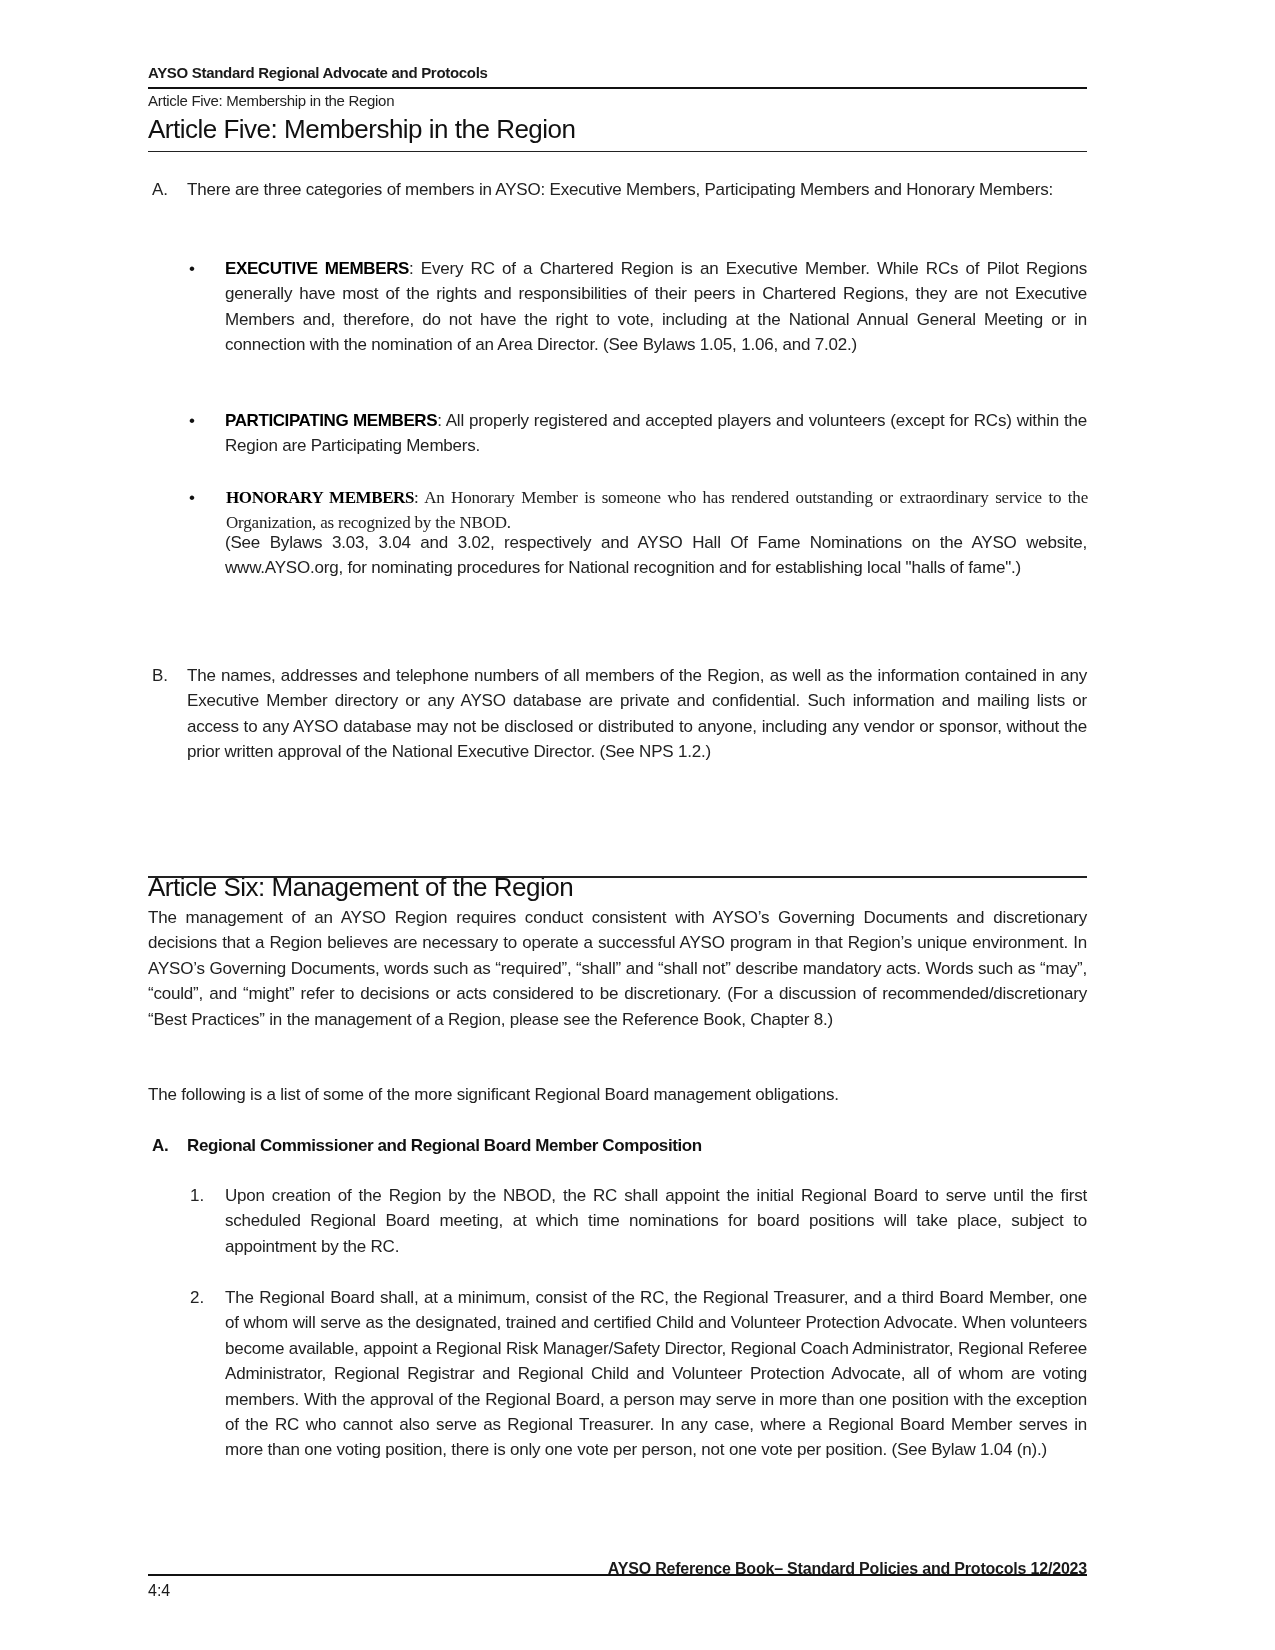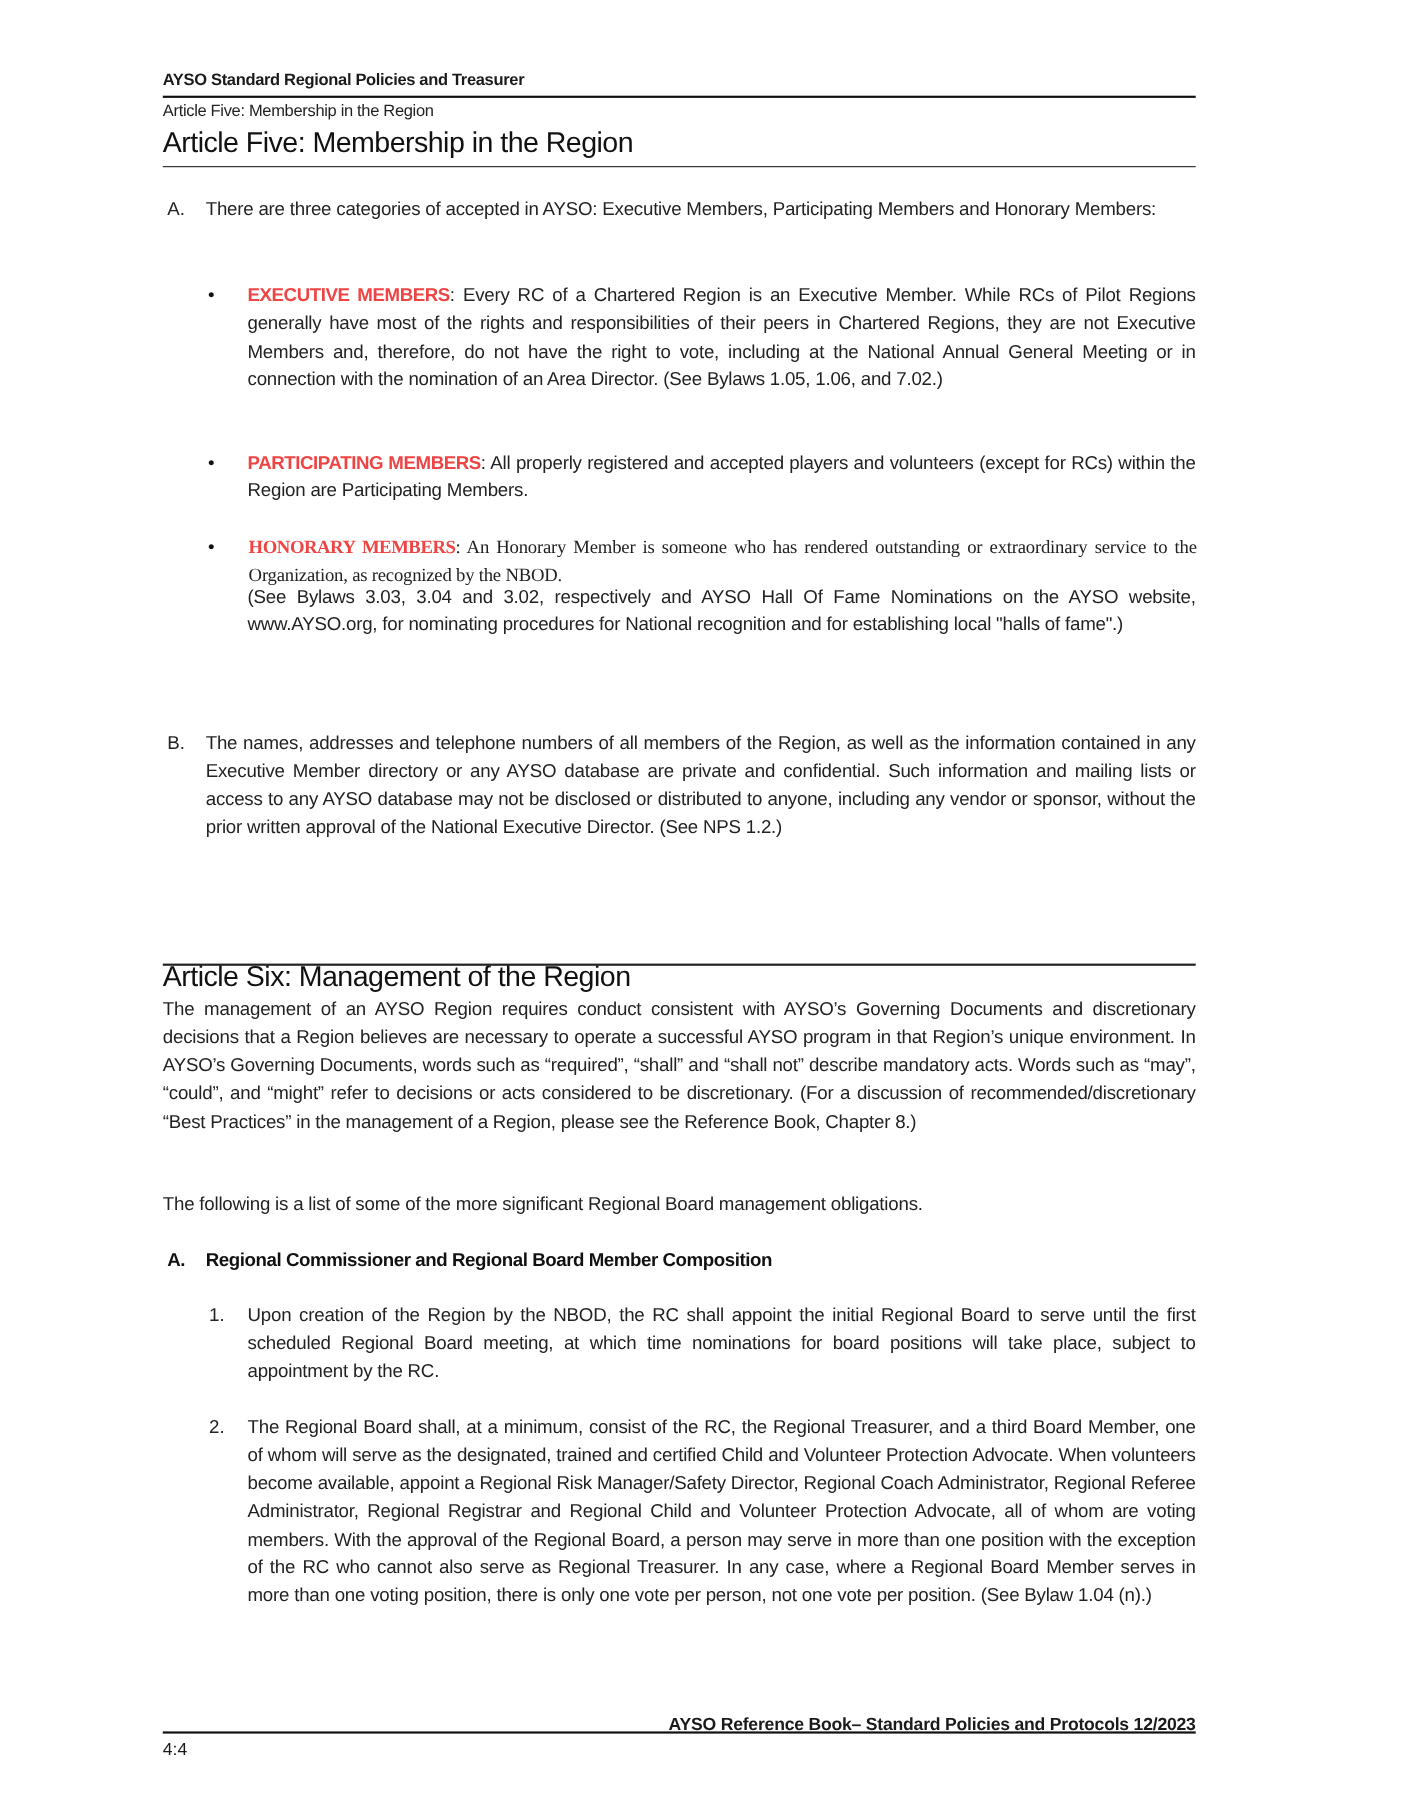--- a/index.html
+++ b/index.html
@@ -7,38 +7,38 @@
          font-family:"Liberation Sans", sans-serif; color:#1a1a1a; }
   .abs { position:absolute; }
   .running-title { left:148px; top:64px; font-size:15px; font-weight:bold; letter-spacing:-0.3px; }
   .rule-thick { left:148px; width:939px; height:2px; background:#111; }
   .rule-thin { left:148px; width:939px; height:1px; background:#222; }
   .running-sub { left:148px; top:92px; font-size:15px; color:#222; letter-spacing:-0.3px; }
   .h1 { left:148px; font-size:26px; letter-spacing:-0.5px; color:#111; }
   .para { font-size:17px; line-height:25.4px; text-align:justify; color:#222; letter-spacing:-0.2px; }
   .label { position:absolute; font-size:17px; line-height:25.4px; color:#222; }
   .bullet { position:absolute; font-size:17px; line-height:25.4px; color:#111; }
-  .bold { font-weight:bold; color:#ef4444; letter-spacing:-0.4px; }
+  .bold { font-weight:bold; color:#000000; letter-spacing:-0.4px; }
   .subhead { font-size:17px; font-weight:bold; color:#111; letter-spacing:-0.4px; }
   .footer-left { left:148px; top:1582px; font-size:16px; font-weight:normal; }
   .footer-right { right:188px; top:1560px; font-size:16px; font-weight:bold; letter-spacing:-0.2px; }
 </style>
 </head>
 <body>
 
-<div class="abs running-title">AYSO Standard Regional Policies and Treasurer</div>
+<div class="abs running-title">AYSO Standard Regional Advocate and Protocols</div>
 <div class="abs rule-thick" style="top:87px;"></div>
 <div class="abs running-sub">Article Five: Membership in the Region</div>
 
 <div class="abs h1" style="top:114px;">Article Five: Membership in the Region</div>
 <div class="abs rule-thin" style="top:151px;"></div>
 
 <div>
   <div class="label" style="left:152px; top:177px;">A.</div>
-  <div class="abs para" style="left:187px; top:177px; width:900px;">There are three categories of accepted in AYSO:  Executive Members, Participating Members and Honorary Members:</div>
+  <div class="abs para" style="left:187px; top:177px; width:900px;">There are three categories of members in AYSO:  Executive Members, Participating Members and Honorary Members:</div>
 
   <div>
     <div class="bullet" style="left:189px; top:256px;">•</div>
     <div class="abs para" style="left:225px; top:256px; width:862px;"><span class="bold">EXECUTIVE MEMBERS</span><span>: Every RC of a Chartered Region is an Executive Member.  While RCs of Pilot Regions generally have most of the rights and responsibilities of their peers in Chartered Regions, they are not Executive Members and, therefore, do not have the right to vote, including at the National Annual General Meeting or in connection with the nomination of an Area Director. (See Bylaws 1.05, 1.06, and 7.02.)</span></div>
   </div>
 
   <div>
     <div class="bullet" style="left:189px; top:408px;">•</div>
     <div class="abs para" style="left:225px; top:408px; width:862px;"><span class="bold">PARTICIPATING MEMBERS</span><span>: All properly registered and accepted players and volunteers (except for RCs) within the Region are Participating Members.</span></div>
   </div>

